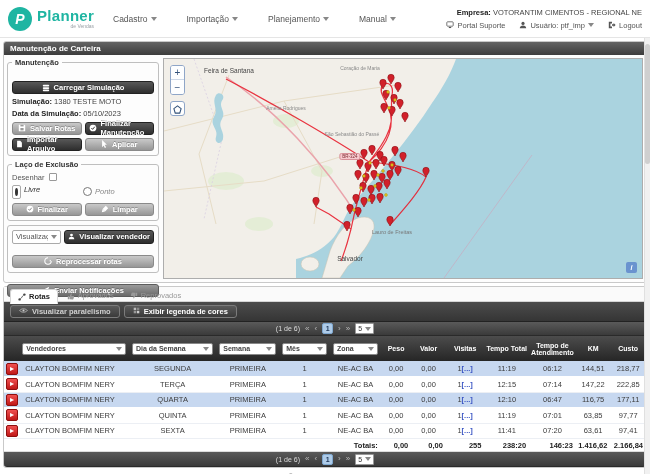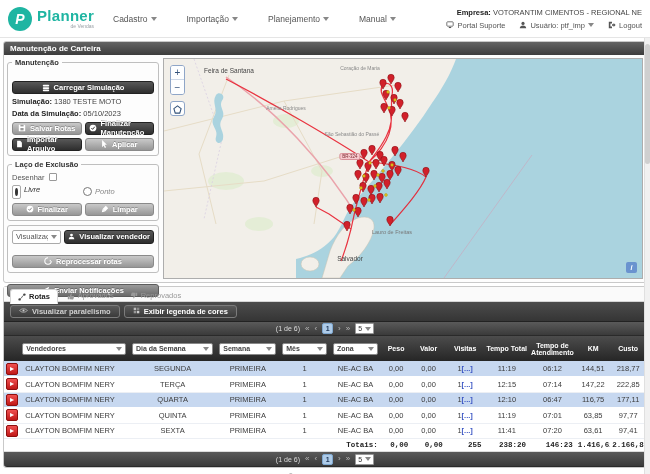--- a/index.html
+++ b/index.html
@@ -85,21 +85,21 @@
   .pag-size { background:#fff; color:#333; border:1px solid #999; height:11px; display:flex; align-items:center; gap:3px; padding:0 2px; font-size:7px; border-radius:1px; cursor:pointer; }
 
   table.grid { width:100%; border-collapse:collapse; table-layout:fixed; font-size:7.5px; }
   table.grid thead tr { background:linear-gradient(#4c4c4c,#262626); height:25px; }
   th { font-weight:bold; color:#fff; font-size:7px; text-align:center; padding:1px; vertical-align:middle; }
   .hsel { background:#fff; border:1px solid #888; border-radius:2px; height:12px; display:flex; align-items:center; justify-content:space-between; padding:0 3px; color:#444; font-size:7px; cursor:pointer; margin:0 2px; }
   tbody td { height:15.5px; text-align:center; color:#3c3c3c; border-bottom:1px solid #eceff4; padding:0 2px; overflow:hidden; white-space:nowrap; }
   tbody tr.hl td { background:#c7d8f0; border-bottom:1px solid #fff; }
   td.cell-vend { text-align:left; padding-left:6px; }
   .row-btn { width:12px; height:12px; margin:0 auto; background:linear-gradient(#f05050,#c01818); border:1px solid #8e0f0f; border-radius:2px; color:#fff; font-size:8px; line-height:10px; text-align:center; cursor:pointer; }
-  tr.totals td { font-weight:bold; color:#222; text-align:right; border-bottom:1px solid #ddd; border-top:1px solid #ccc; height:13px; background:#fff; padding-right:3px;font-family:Liberation Mono, monospace; }
+  tr.totals td { font-weight:bold; color:#222; text-align:right; border-bottom:1px solid #ddd; border-top:1px solid #ccc; height:13px; background:#fff; padding-right:3px; }
   .v-link { color:#3a55c4; font-weight:bold; cursor:pointer; }
 
   .footer { text-align:center; font-size:7.5px; color:#777; margin-top:4px; }
 
   
   .scrollbar { position:absolute; right:0; top:38px; bottom:0; width:6px; background:#f1f1f1; border-left:1px solid #e0e0e0; }
   .scroll-thumb { position:absolute; left:0; right:0; top:6px; height:120px; background:#cfcfcf; border-radius:3px; }
 </style>
 </head>
 <body>

